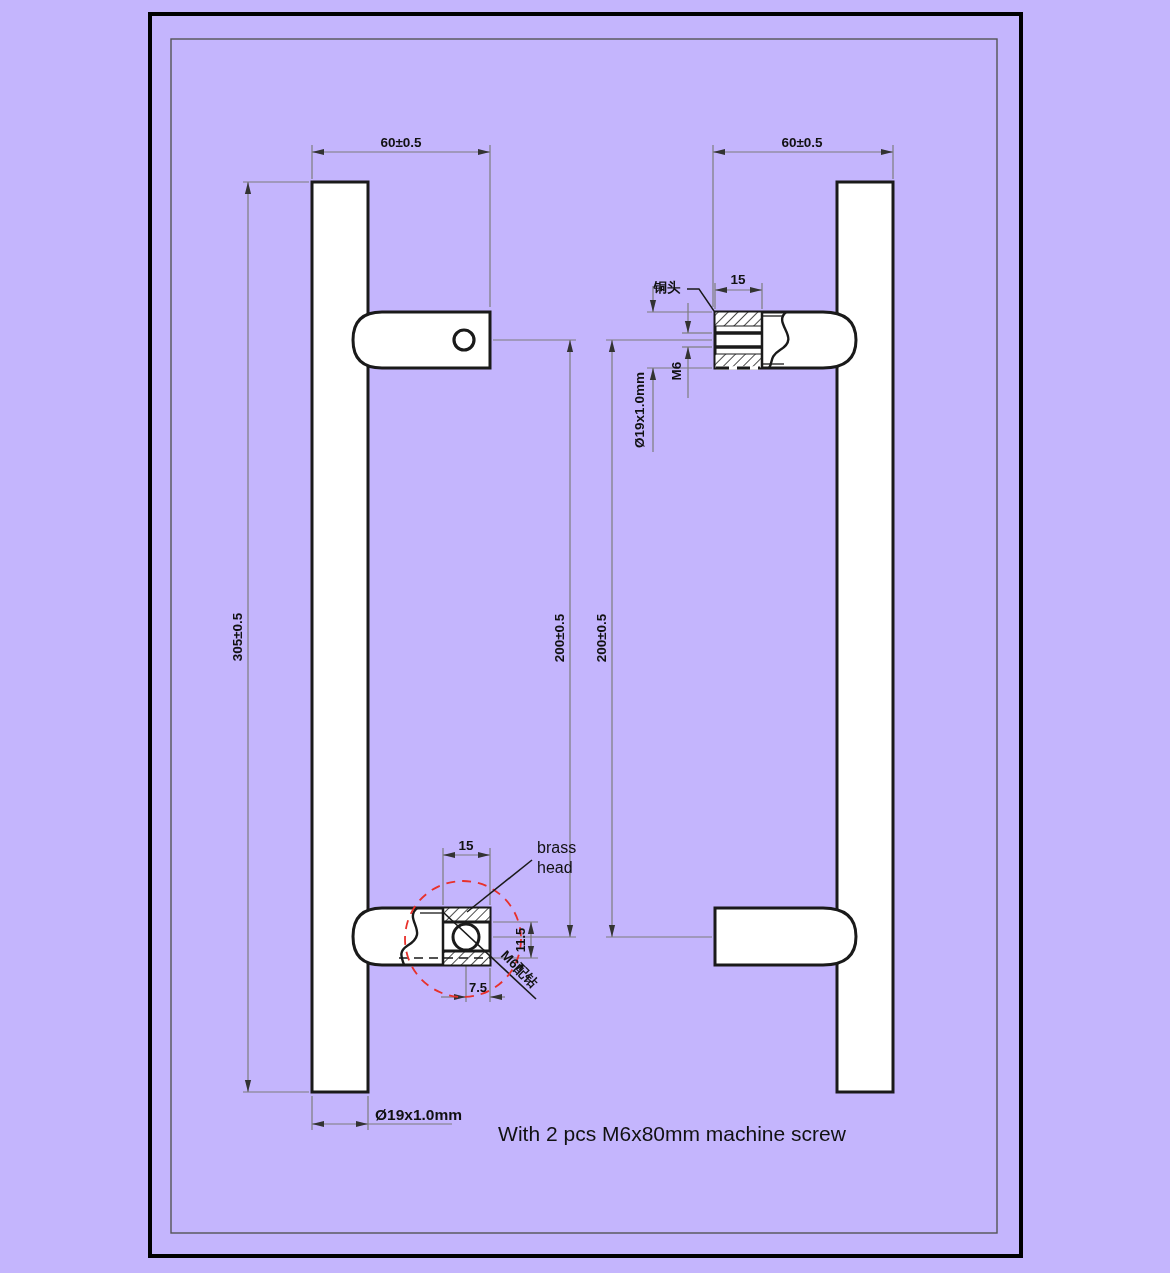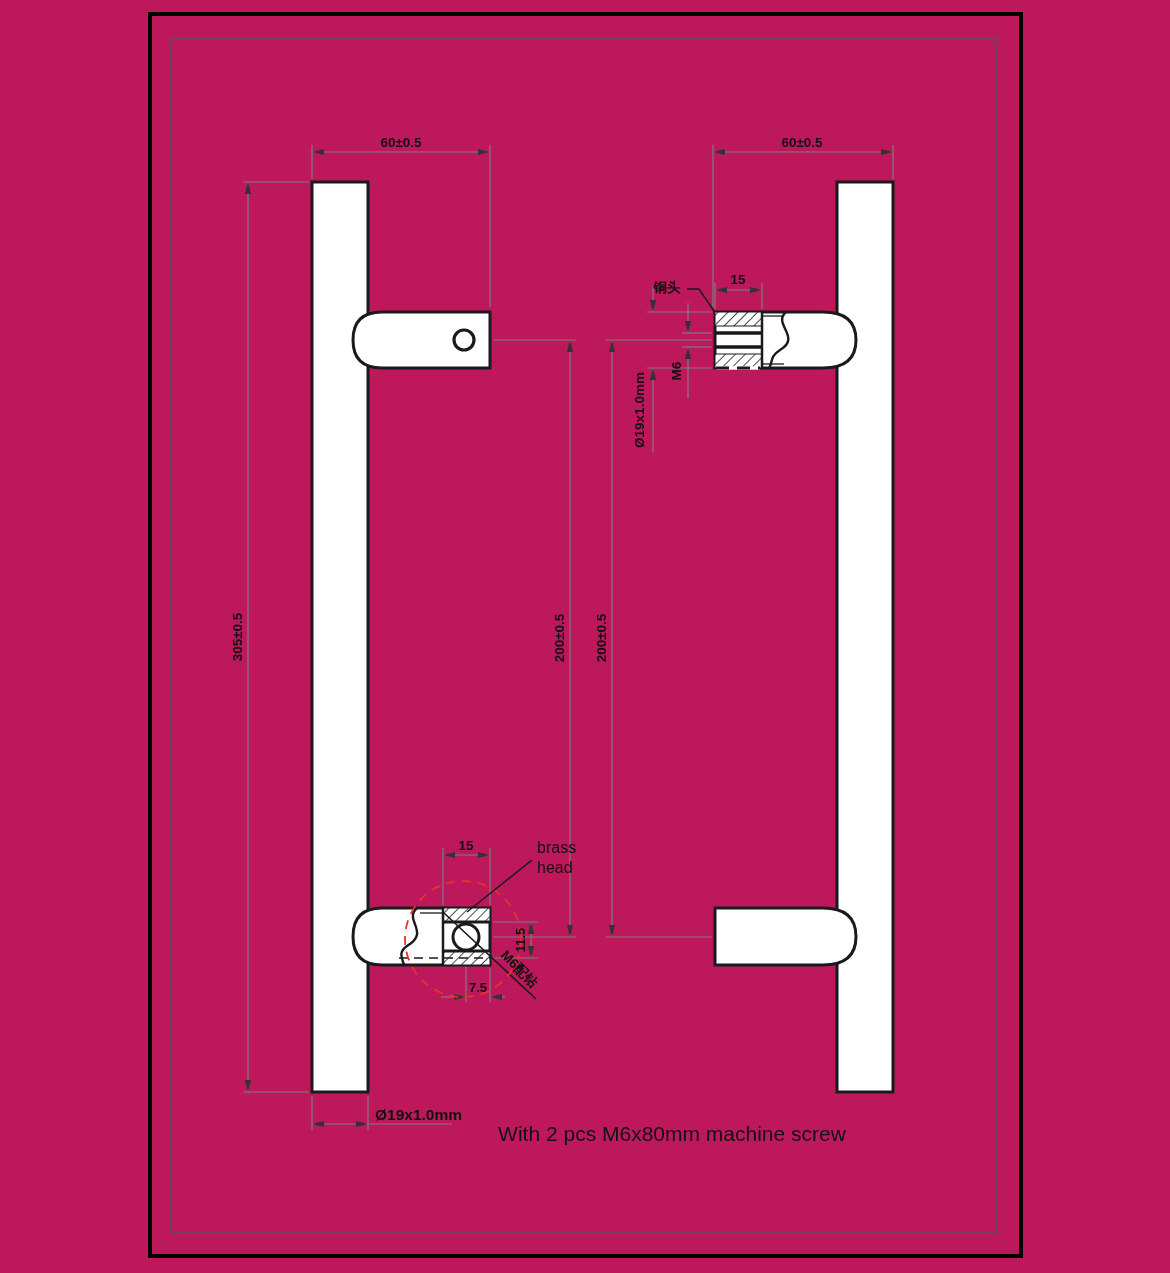--- a/index.html
+++ b/index.html
@@ -1,16 +1,16 @@
 <!DOCTYPE html>
 <html><head>
 <meta charset="utf-8">
 <style>
   html,body{margin:0;padding:0;background:#fff;}
-  .page{width:1170px;height:1273px;position:relative;background:#be185d;
+  .page{width:1170px;height:1273px;position:relative;background:#c4b5fd;
         font-family:"Liberation Sans",sans-serif;}
   svg{display:block;}
   text{fill:#111;font-family:"Liberation Sans",sans-serif;}
   .dimtxt{font-weight:bold;font-size:13.5px;}
   .dimtxt-sm{font-weight:bold;font-size:13px;}
   .notetxt{font-size:21px;}
   .calltxt{font-size:16px;}
 </style>
 </head>
 <body>

